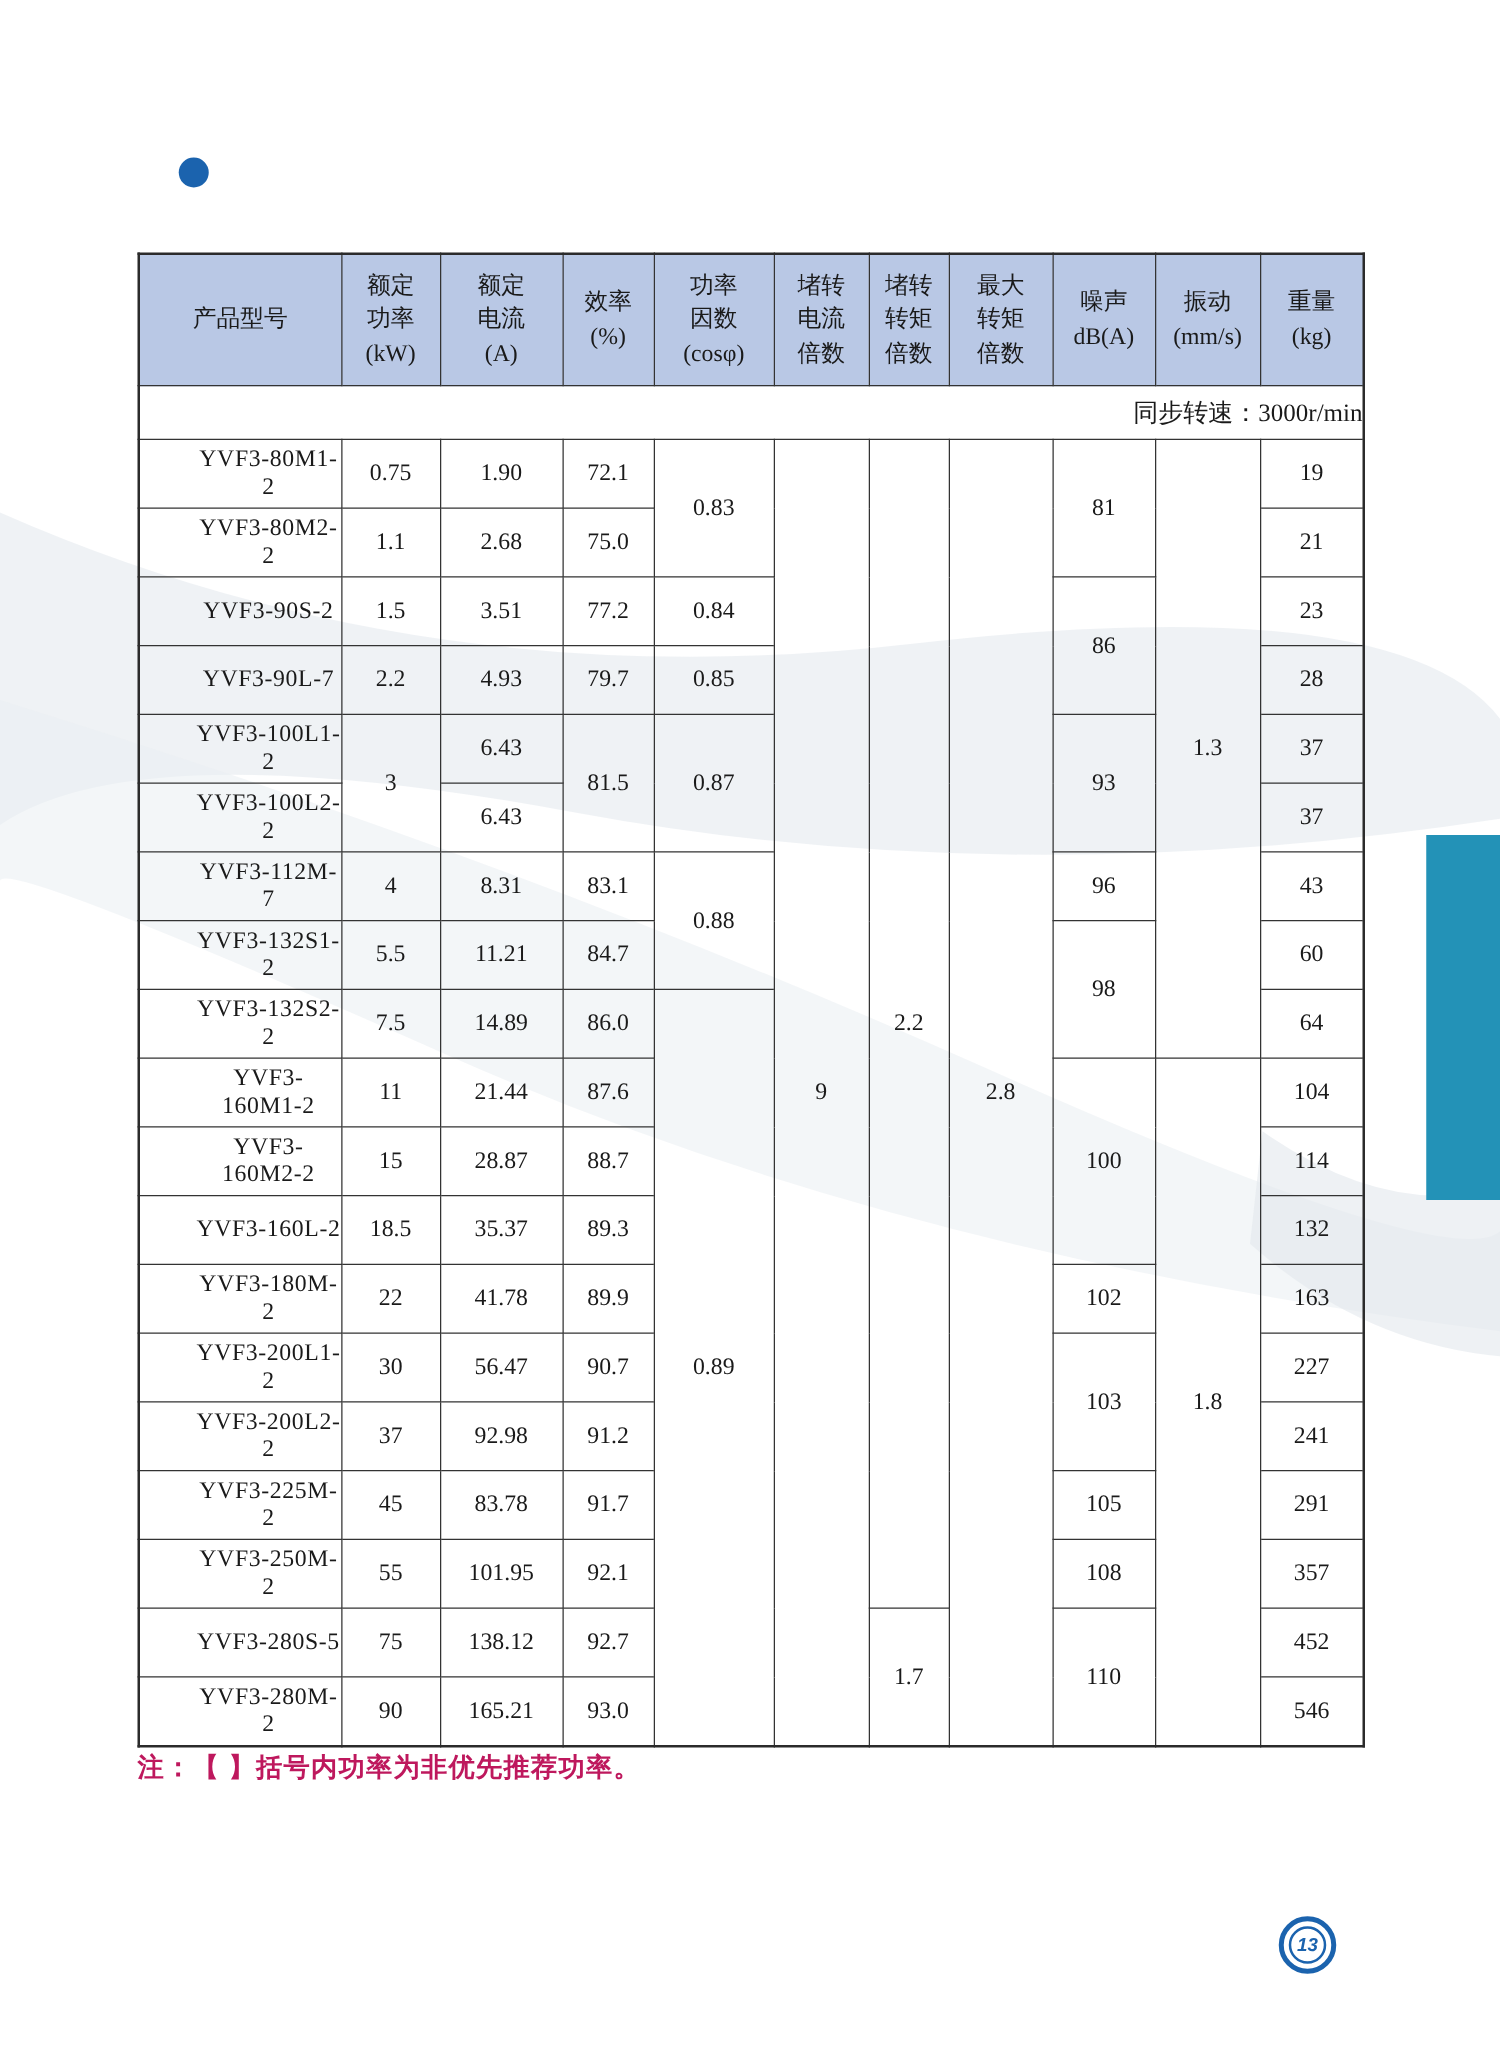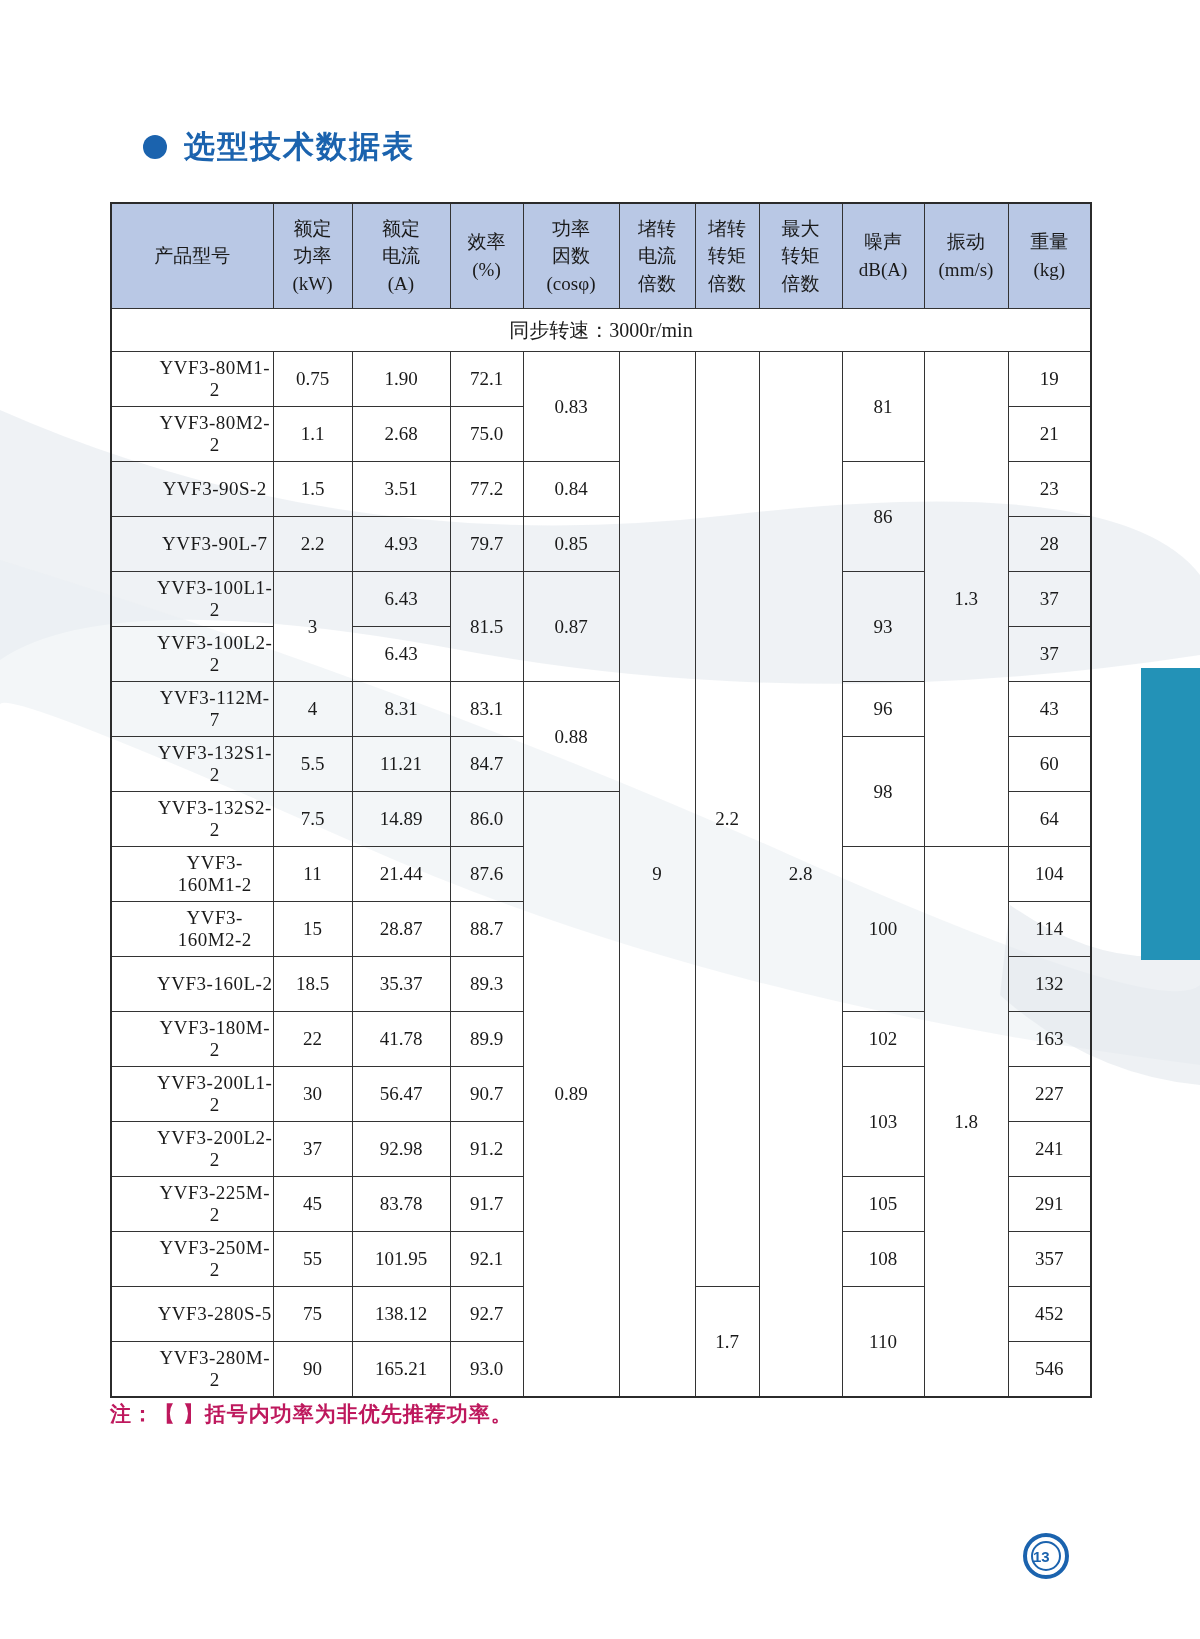--- a/index.html
+++ b/index.html
@@ -43,21 +43,21 @@
     text-align:center;vertical-align:middle;
     padding:0;background:transparent;
   }
   table.spec{border:2px solid #2b2b2b;}
   table.spec thead th.colhead{
     background:var(--headerbg,#b9c8e5);
     height:104px;font-weight:normal;font-size:19px;line-height:1.45;
     white-space:pre-line;
   }
   table.spec th.subtitle{
-    height:42px;font-weight:normal;font-size:20px;background:transparent;
+    height:42px;font-weight:normal;font-size:20px;background:transparent;text-align:right;
   }
   table.spec tbody td{
     height:54px;font-size:19px;
   }
   table.spec tbody td.model{font-size:19px;letter-spacing:0.5px;padding-left:45px;}
   
   .footnote{
     position:absolute;z-index:2;left:110px;top:1400px;
     font-size:21px;font-weight:bold;color:#be185d;letter-spacing:1px;
     font-family:"Liberation Sans","DejaVu Sans",sans-serif;
@@ -66,41 +66,40 @@
   .pagenum-outer{
     position:absolute;z-index:2;left:1023px;top:1533px;
     width:38px;height:38px;border-radius:50%;
     border:4px solid var(--accent,#1b63ae);
     display:flex;align-items:center;justify-content:center;
     background:#ffffff;
   }
   .pagenum-inner{
     width:26px;height:26px;border-radius:50%;
     border:2px solid var(--accent,#1b63ae);
-    display:flex;align-items:center;justify-content:flex-start;
+    display:flex;align-items:center;justify-content:center;font-style:italic;
   }
   .pagenum-inner span{
     font-size:15px;font-weight:bold;color:var(--accent,#1b63ae);
     font-family:"Liberation Sans","DejaVu Sans",sans-serif;
   }
 </style>
 </head>
 <body>
 
 <svg class="bg-decor" viewBox="0 0 1200 1639" xmlns="http://www.w3.org/2000/svg" aria-hidden="true">
   <path d="M0 410 Q 340 560 730 515 T 1200 575 L 1200 655 Q 810 715 460 650 T 0 660 Z" fill="#e2e8ed" opacity="0.55"></path>
   <path d="M0 560 Q 420 690 790 855 T 1200 985 L 1200 1065 Q 720 1005 360 845 T 0 705 Z" fill="#e9eef2" opacity="0.55"></path>
   <path d="M1010 905 Q 1110 975 1200 950 L 1200 1085 Q 1090 1075 1000 995 Z" fill="#e2e8ed" opacity="0.6"></path>
 </svg>
 
 <div class="teal-bar"></div>
 
 <div class="title-block">
   <span class="bullet"></span>
-  <h1>选型技术数据表</h1>
 </div>
 
 <table class="spec">
   <colgroup>
     <col style="width:162px">
       <col style="width:79px">
       <col style="width:98px">
     <col style="width:73px">
       <col style="width:96px">
       <col style="width:76px">

